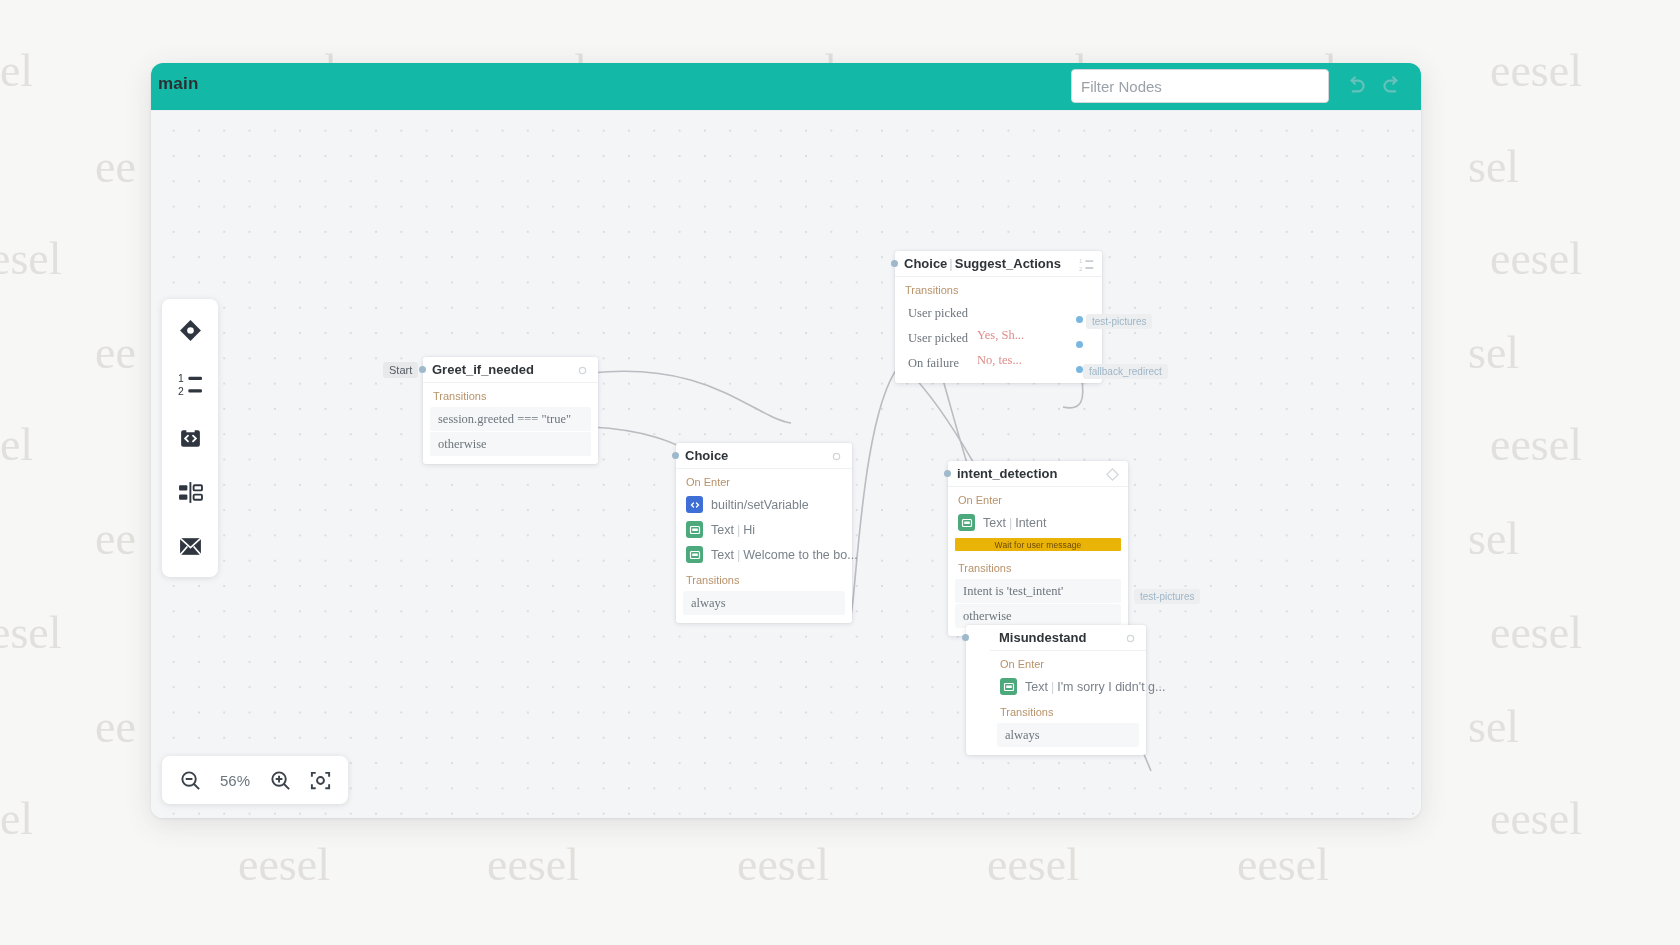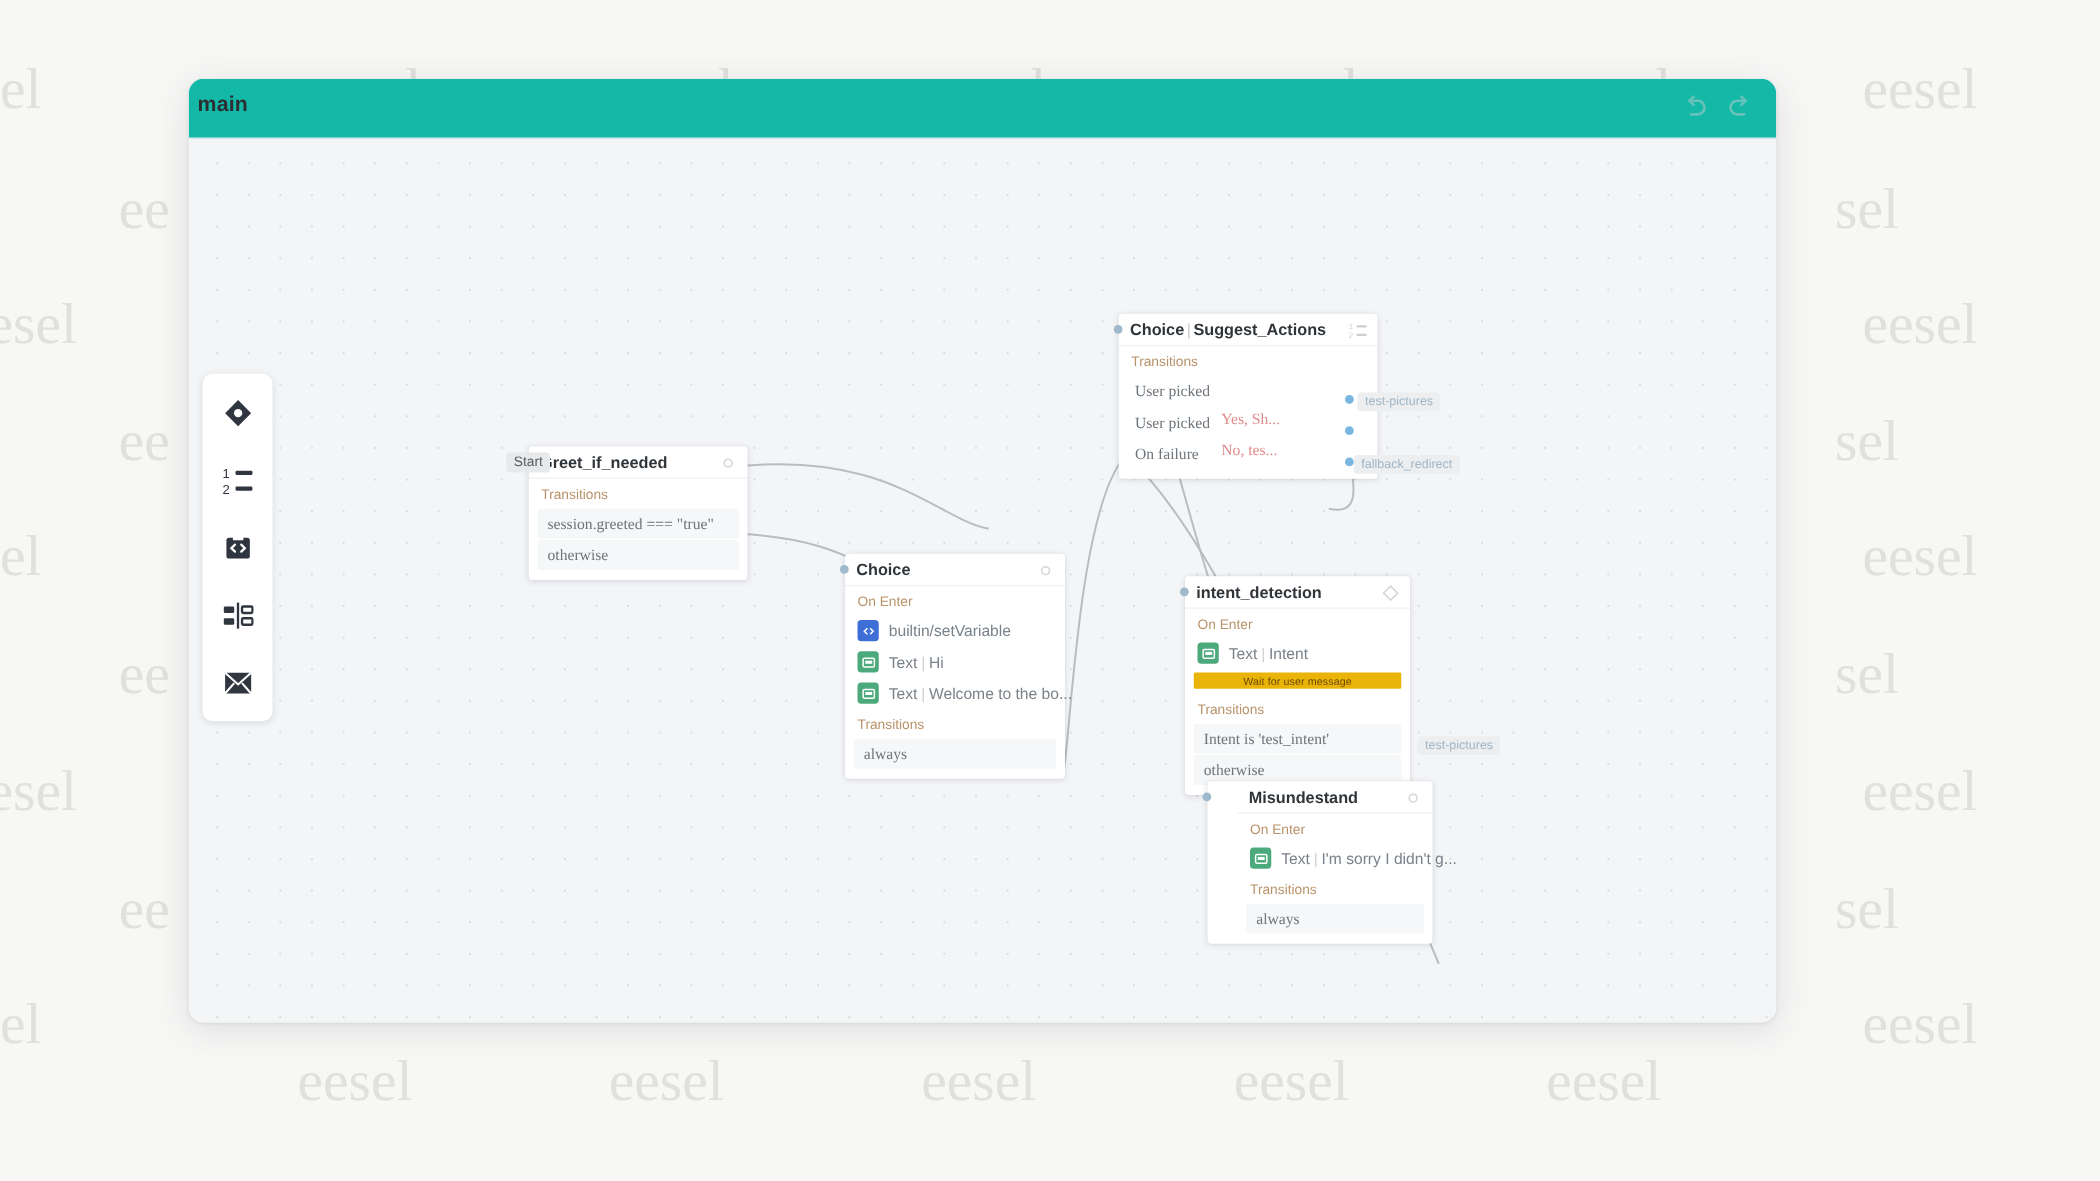--- a/index.html
+++ b/index.html
@@ -271,20 +271,21 @@
   <span class="wm" style="left:1490px; top:606px;">eesel</span>
   <span class="wm" style="left:1468px; top:700px;">sel</span>
   <span class="wm" style="left:1490px; top:792px;">eesel</span>
 </div>
 
 <div id="editor">
 
   <div id="editor-header">
     <div id="flow-title">main</div>
 
+    <input id="filter-input" type="text" placeholder="Filter Nodes" style="">
 
     <div class="hist-btn" id="undo-btn">
       <svg viewBox="0 0 24 24" fill="none" stroke="#c9ced3" stroke-width="2" stroke-linecap="round">
         <path d="M8 7H14a5 5 0 0 1 0 10H9"></path>
           <path d="M11 4 8 7l3 3"></path>
       </svg>
     </div>
     <div class="hist-btn" id="redo-btn">
       <svg viewBox="0 0 24 24" fill="none" stroke="#c9ced3" stroke-width="2" stroke-linecap="round">
         <path d="M16 7H10a5 5 0 0 0 0 10h5"></path>
@@ -339,22 +340,45 @@
         </svg>
       </div>
       <div class="tool-btn">
         <svg viewBox="0 0 24 24">
           <path d="M2 4h20v16H2z"></path>
           <path d="M2 4 12 13 22 4M2 20 9 12M22 20 15 12" stroke="#fff" stroke-width="1.6" fill="none"></path>
         </svg>
       </div>
     </div>
 
-
-    <div class="start-badge" style="left:254px; top:251px;">Start</div>
+    <div id="zoom-bar">
+      <div class="zoom-btn">
+        <svg viewBox="0 0 24 24">
+          <circle cx="10.5" cy="10.5" r="7"></circle>
+            <path d="M15.6 15.6 21 21"></path>
+            <path d="M7 10.5h7"></path>
+        </svg>
+      </div>
+      <div id="zoom-level">56%</div>
+      <div class="zoom-btn">
+        <svg viewBox="0 0 24 24">
+          <circle cx="10.5" cy="10.5" r="7"></circle>
+            <path d="M15.6 15.6 21 21"></path>
+            <path d="M7 10.5h7M10.5 7v7"></path>
+        </svg>
+      </div>
+      <div class="zoom-btn">
+        <svg viewBox="0 0 24 24">
+          <path d="M3 8V4h4M17 4h4v4M21 16v4h-4M7 20H3v-4"></path>
+          <circle cx="12" cy="12" r="3.6"></circle>
+        </svg>
+      </div>
+    </div>
+
+    <div class="start-badge" style="left:232px; top:251px;">Start</div>
 
     <div class="link-badge" style="left:935px; top:203px;">test-pictures</div>
     <div class="link-badge" style="left:932px; top:253px;">fallback_redirect</div>
     <div class="link-badge" style="left:983px; top:478px;">test-pictures</div>
 
     <div class="port" style="left:925px; top:205px;"></div>
     <div class="port" style="left:925px; top:230px;"></div>
     <div class="port" style="left:925px; top:255px;"></div>
 
     <div class="node" id="node-greet-if-needed" style="left:272px; top:246px; width:175px;">

